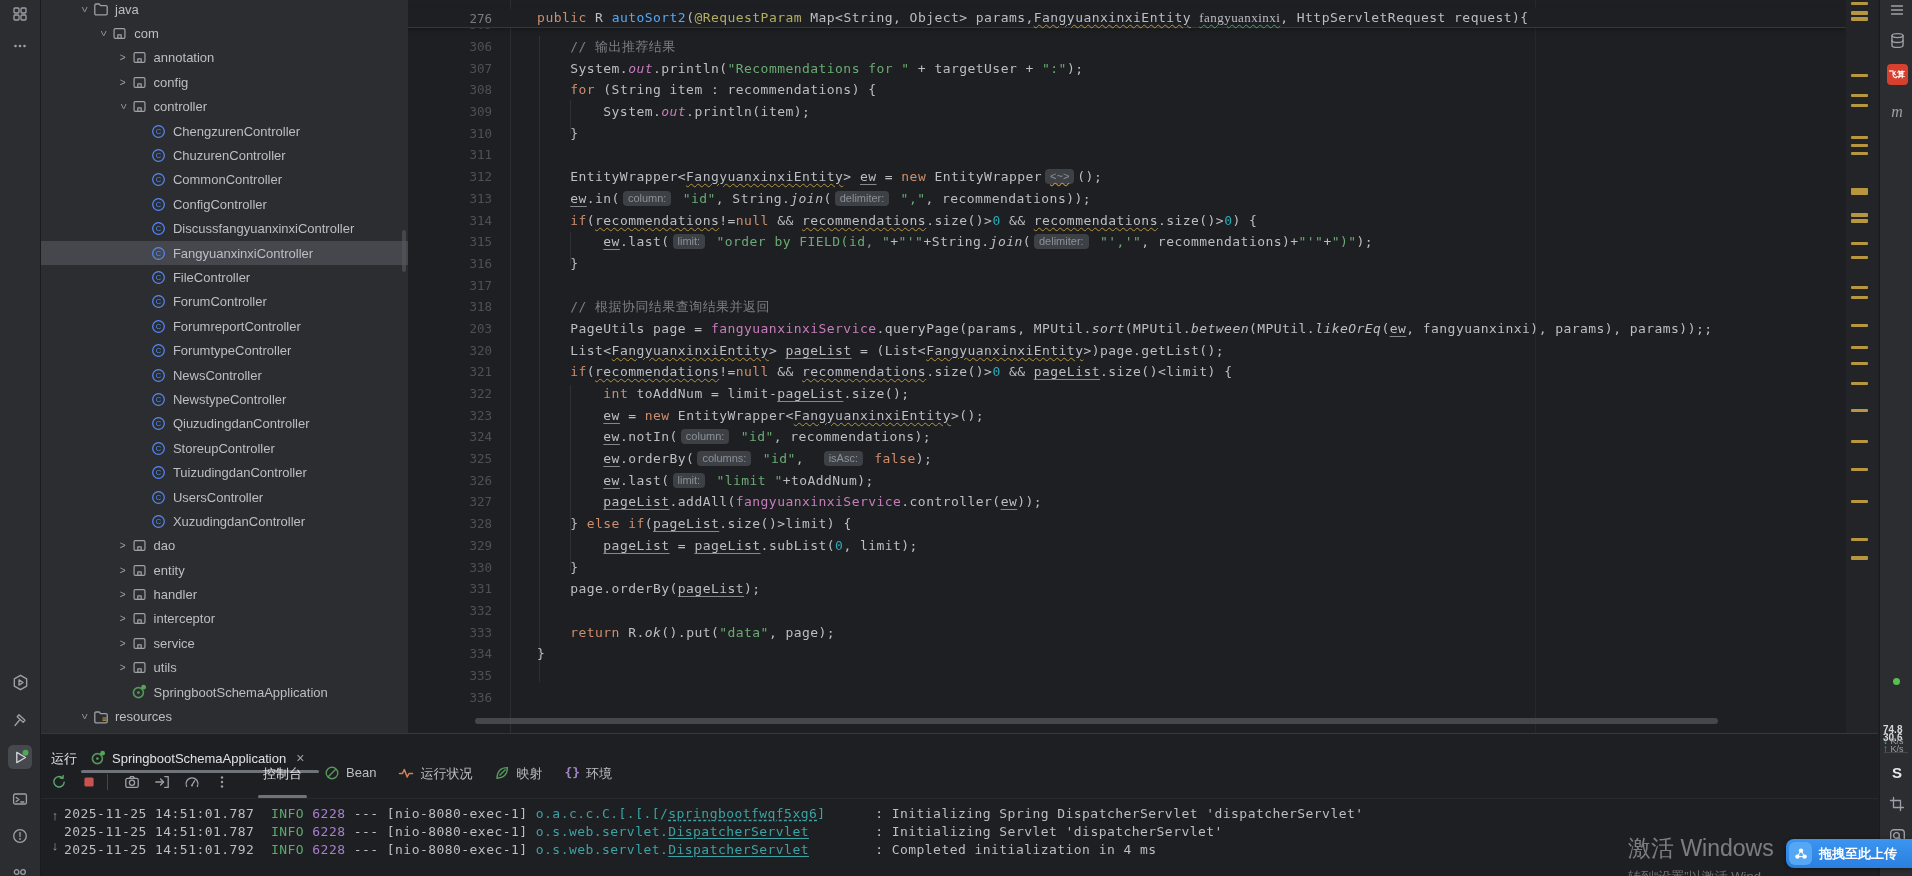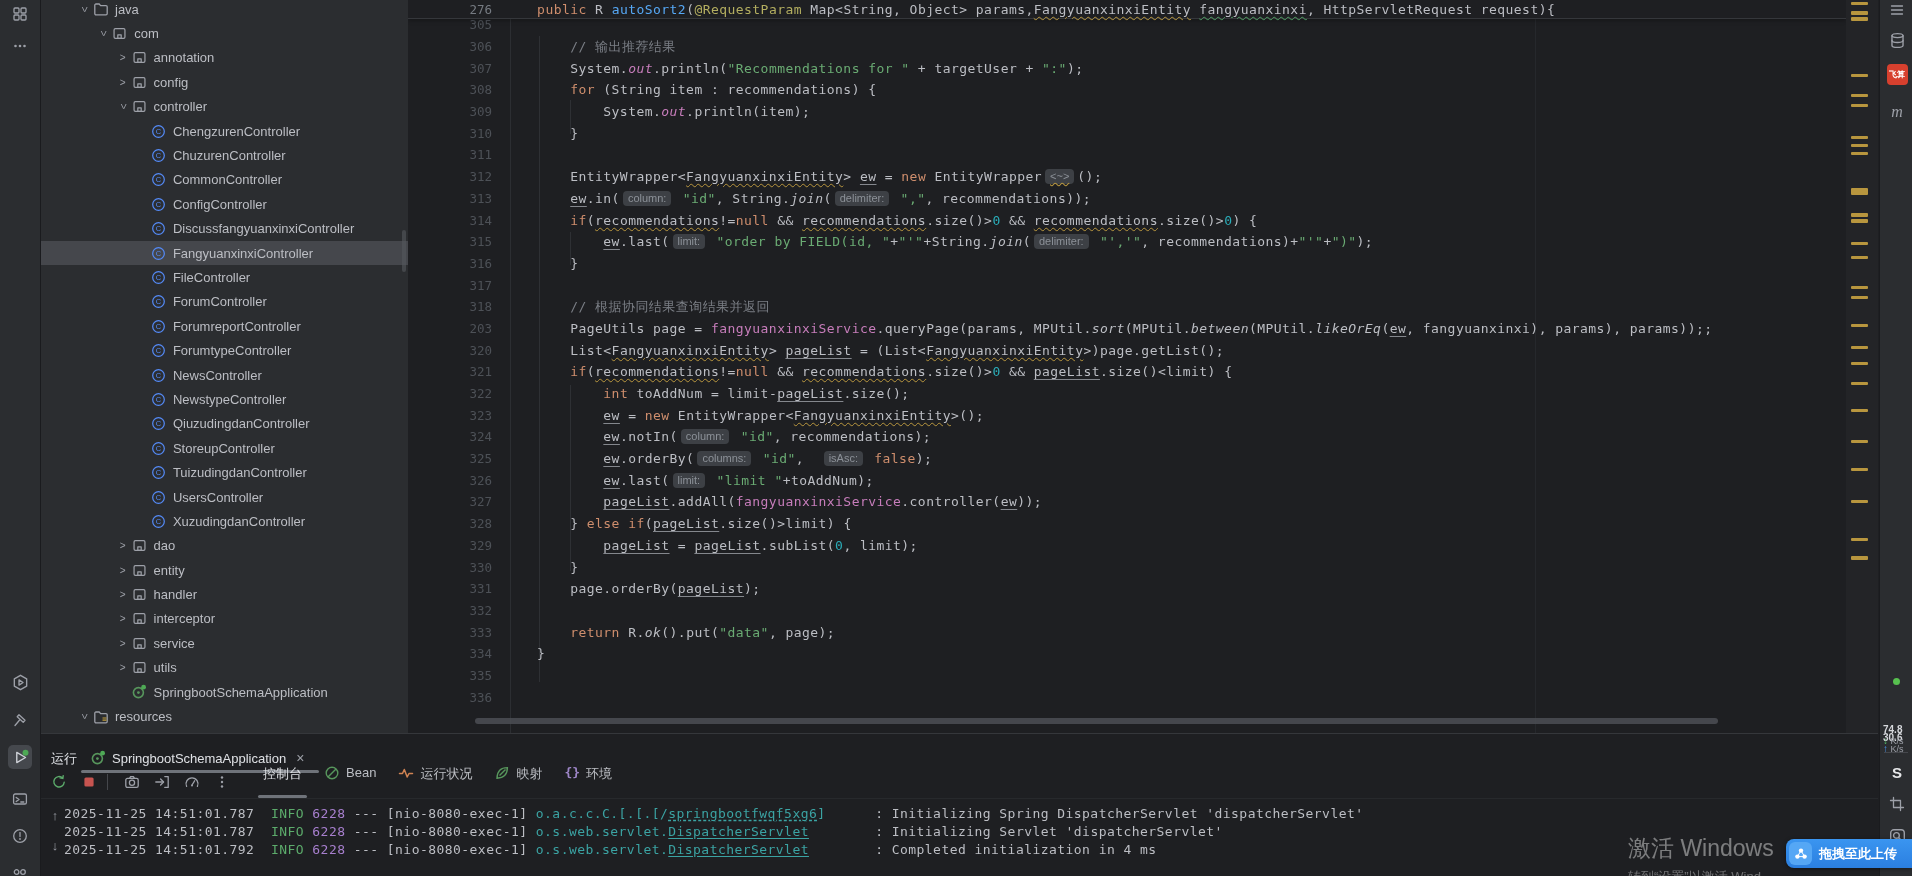--- a/index.html
+++ b/index.html
@@ -18,34 +18,34 @@
   .tchev.exp{transform:rotate(90deg);}
   .ticon{display:inline-flex;width:17px;height:16px;margin-right:6px;flex:0 0 17px;align-items:center;justify-content:center;}
   .treebar{position:absolute;left:402px;top:230px;width:4px;height:42px;background:#55585e;border-radius:2px;opacity:.6;}
   
   .editor{position:absolute;left:408px;top:0;width:1438px;height:733px;background:#1e1f22;overflow:hidden;}
   .cline{display:flex;height:21.7px;align-items:center;}
   .lno{flex:0 0 96px;box-sizing:border-box;text-align:right;padding-right:12px;color:#4d5157;
        font-family:"DejaVu Sans Mono",monospace;font-size:12.5px;}
   .ctext{font-family:"DejaVu Sans Mono",monospace;font-size:13px;letter-spacing:.45px;white-space:pre;color:#bcbec4;}
   #codeLines{position:absolute;left:0;top:14px;width:100%;}
-  .sticky{position:absolute;left:0;top:0;width:100%;height:18px;background:#1e1f22;border-bottom:1px solid #35373b;z-index:5;display:flex;align-items:center;box-shadow:0 2px 4px rgba(0,0,0,.25);}
+  .sticky{position:absolute;left:0;top:9px;width:100%;height:18px;background:#1e1f22;border-bottom:1px solid #35373b;z-index:5;display:flex;align-items:center;box-shadow:0 2px 4px rgba(0,0,0,.25);}
   .sticky .lno{color:#767b82;}
   .gutterline{position:absolute;left:102px;top:0;width:1px;height:733px;background:#2c2e32;}
   .iguide{position:absolute;width:1px;background:#2e3034;}
   .marginline{position:absolute;top:0;width:1px;height:733px;background:#26282c;}
   .hthumb{position:absolute;left:67px;top:718px;width:1243px;height:6px;background:#4c4f55;border-radius:3px;opacity:.85;}
   
   .sg-t{color:#bcbec4}.sg-k{color:#cf8e6d}.sg-s{color:#6aab73}.sg-n{color:#2aacb8}
   .sg-c{color:#7a7e85}.sg-a{color:#b3ae60}.sg-m{color:#56a8f5}.sg-f{color:#c77dbb}
   .sg-i{color:#bcbec4;font-style:italic}
   .sg-fi{color:#c77dbb;font-style:italic}
   .sg-u{color:#bcbec4;text-decoration-line:underline;text-decoration-color:#84878d;text-underline-offset:3px;}
   .sg-wy{color:#bcbec4;text-decoration-line:underline;text-decoration-style:wavy;text-decoration-color:#b8963e;text-decoration-thickness:1px;text-underline-offset:2px;}
-  .sg-wg{color:#bcbec4;text-decoration-line:underline;text-decoration-style:wavy;text-decoration-color:#4f9e63;text-decoration-thickness:1px;text-underline-offset:2px;}
+  .sg-wg{color:#bcbec4;text-decoration-line:underline;text-decoration-style:wavy;text-decoration-color:#4f9e63;text-decoration-thickness:1px;text-underline-offset:2px;font-family:Liberation Serif, serif;}
   .sg-h,.sg-hw{display:inline-block;background:#3d4045;color:#8c9198;border-radius:4px;padding:0 5px;margin:0 3px;
       font-family:"Liberation Sans",sans-serif;font-size:11px;letter-spacing:0;line-height:15px;vertical-align:1px;}
   .sg-hw{text-decoration-line:underline;text-decoration-style:wavy;text-decoration-color:#b8963e;text-underline-offset:2px;}
   
   .stripe{position:absolute;left:1846px;top:0;width:32px;height:876px;background:#232427;}
   .stripe .mark{position:absolute;left:5px;width:17px;background:#b8963e;border-radius:1px;}
   .stripe-collapse{position:absolute;left:1850px;top:808px;color:#9da0a8;font-size:13px;}
   
   .rstrip{position:absolute;left:1879px;top:0;width:33px;height:876px;background:#2b2d30;border-left:1px solid #1a1b1e;}
   .ric{position:absolute;left:5px;width:24px;height:24px;display:flex;align-items:center;justify-content:center;color:#9da0a8;}

